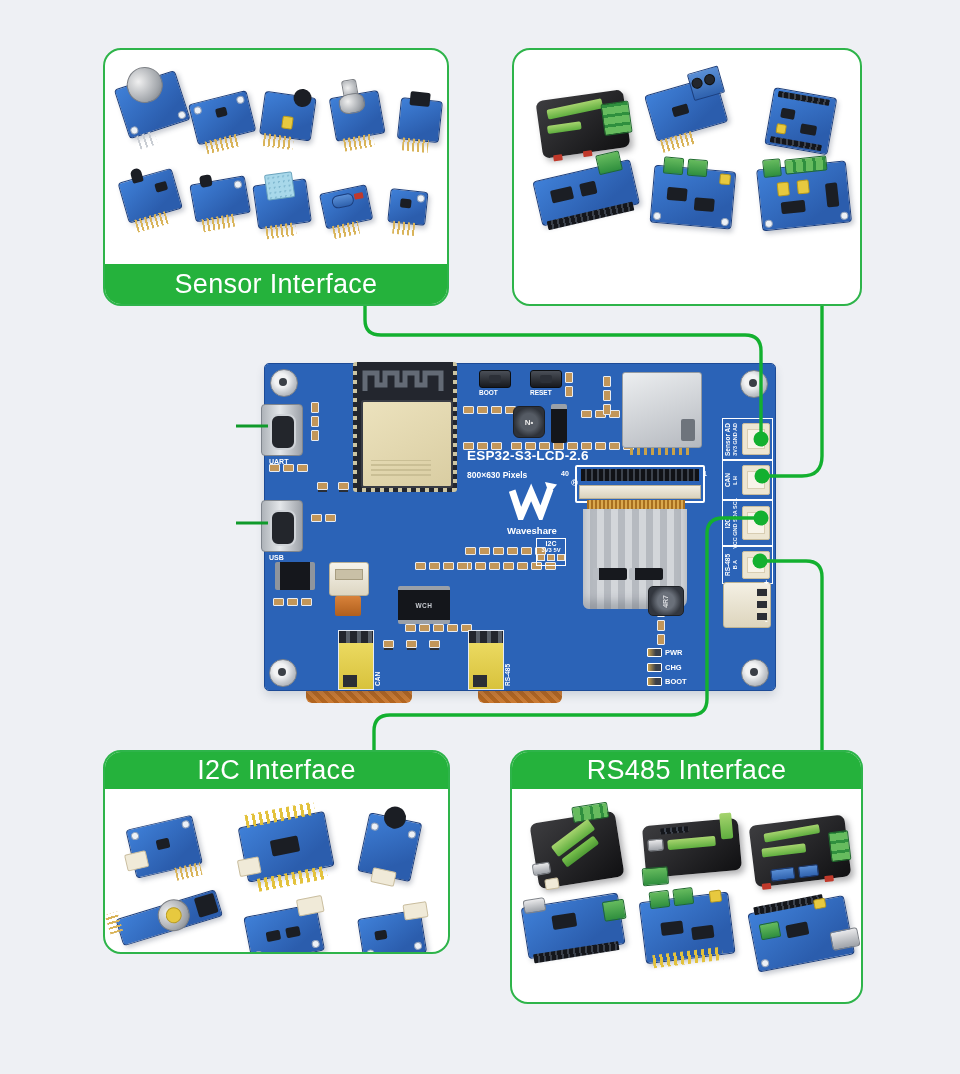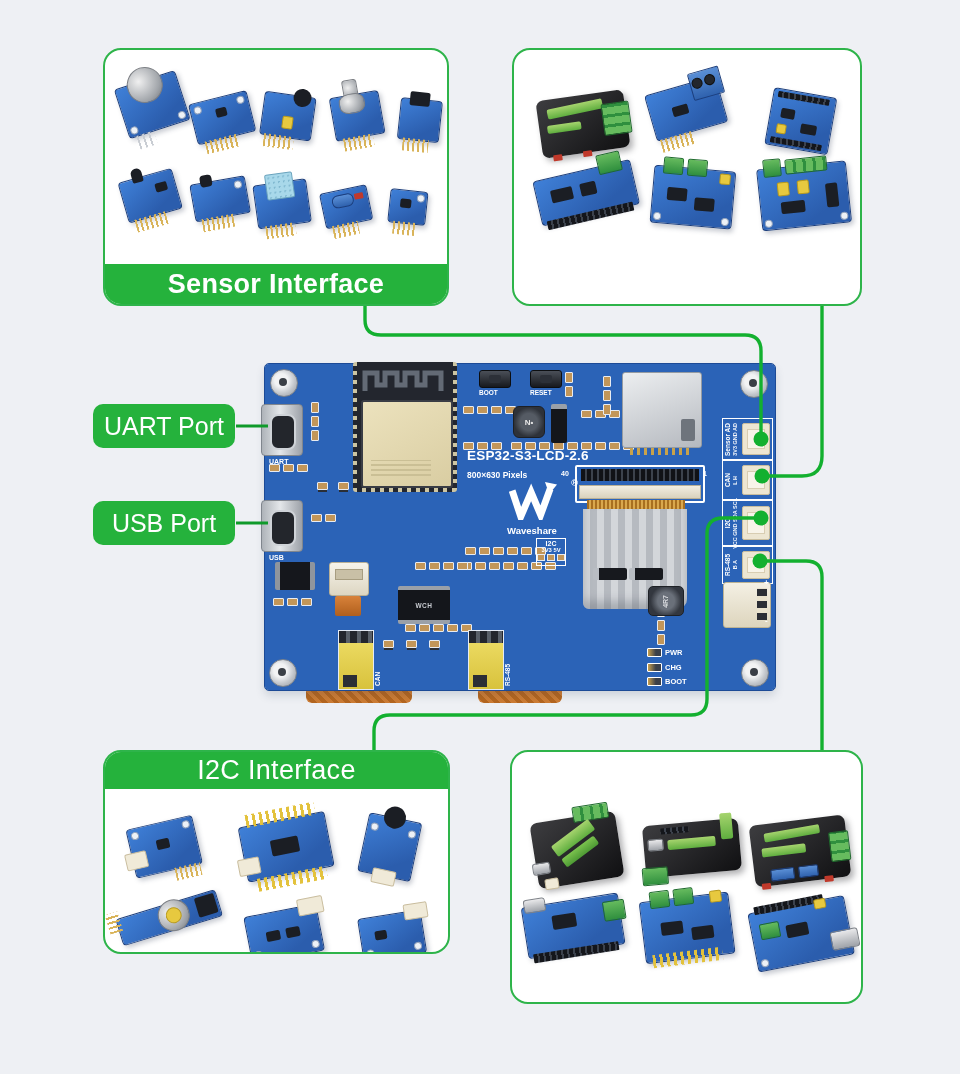--- a/index.html
+++ b/index.html
@@ -339,21 +339,21 @@
       <path d="M236,523 H268"></path>
     </g>
     <g fill="#13b02f">
       <circle cx="761" cy="439" r="7.5"></circle>
       <circle cx="762" cy="476" r="7.5"></circle>
       <circle cx="761" cy="518" r="7.5"></circle>
       <circle cx="760" cy="561" r="7.5"></circle>
     </g>
   </svg>
 
-  <div class="ibox" style="left:103px;top:48px;width:346px;height:258px;font-weight:bold;">
+  <div class="ibox" style="left:103px;top:48px;width:346px;height:258px;">
     <div class="mod" style="left:15px;top:29px;width:62px;height:50px;transform:rotate(-18deg);">
       <div class="mpcb">
           <div class="cyl" style="left:12px;top:-14px;width:34px;height:34px;"></div>
         <div class="hole" style="left:2px;bottom:2px;"></div>
           <div class="hole" style="right:2px;bottom:2px;"></div>
         <div class="pincomb v" style="left:6px;bottom:-14px;height:14px;width:18px;background:repeating-linear-gradient(90deg,#c9cdd3 0 2px,rgba(0,0,0,0) 2px 6px);"></div>
         </div>
     </div>
     <div class="mod" style="left:87px;top:47px;width:58px;height:40px;transform:rotate(-14deg);">
       <div class="mpcb">
@@ -533,20 +533,23 @@
       <div class="mpcb">
           <div class="jstc" style="right:-8px;top:-8px;width:22px;height:14px;"></div>
         <div class="blk" style="left:14px;top:14px;width:12px;height:9px;"></div>
         <div class="hole" style="left:3px;bottom:3px;"></div>
           <div class="hole" style="right:3px;bottom:3px;"></div>
         </div>
     </div>
   </div>
 
   <div class="ibox" style="left:510px;top:750px;width:353px;height:254px;">
+    <div class="ibar top">
+      <span>RS485 Interface</span>
+    </div>
     <div class="mod" style="left:22px;top:65px;width:86px;height:66px;transform:rotate(-9deg);">
       <div class="case">
           <div class="termG" style="right:6px;top:-10px;width:34px;height:14px;background:repeating-linear-gradient(90deg,#66bb5e 0 7px,#2f8f3e 7px 10px);"></div>
         <div class="sticker" style="left:18px;top:14px;width:46px;height:13px;transform:rotate(-28deg);"></div>
         <div class="sticker" style="left:26px;top:30px;width:40px;height:10px;transform:rotate(-28deg);background:linear-gradient(#7bc24e,#4d9a34);"></div>
         <div class="db9" style="left:-4px;bottom:14px;width:16px;height:10px;"></div>
         <div class="jstc" style="left:6px;bottom:-2px;width:12px;height:9px;"></div>
         </div>
     </div>
     <div class="mod" style="left:132px;top:70px;width:96px;height:52px;transform:rotate(-5deg);">
@@ -592,20 +595,14 @@
           <div class="comb" style="left:6px;top:-6px;width:70px;height:8px;"></div>
         <div class="db9" style="right:-8px;bottom:6px;width:26px;height:17px;"></div>
         <div class="termG" style="left:8px;top:12px;width:18px;height:14px;"></div>
         <div class="blk" style="left:34px;top:18px;width:22px;height:13px;"></div>
         <div class="ydot" style="right:18px;top:-2px;width:10px;height:8px;"></div>
         <div class="hole" style="left:3px;bottom:3px;"></div>
         </div>
     </div>
   </div>
 
-  <div class="port-label" style="left:93px;top:404px;">
-    <span>UART Port</span>
-  </div>
-  <div class="port-label" style="left:93px;top:501px;">
-    <span>USB Port</span>
-  </div>
 
 </div>
 
 </body></html>

